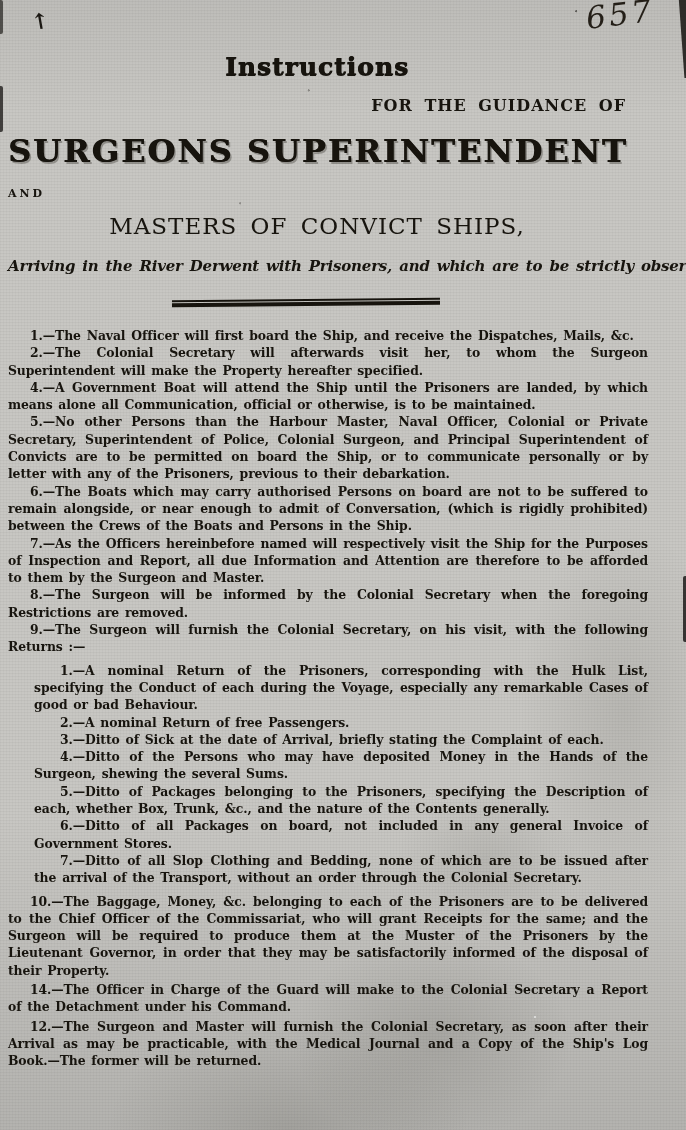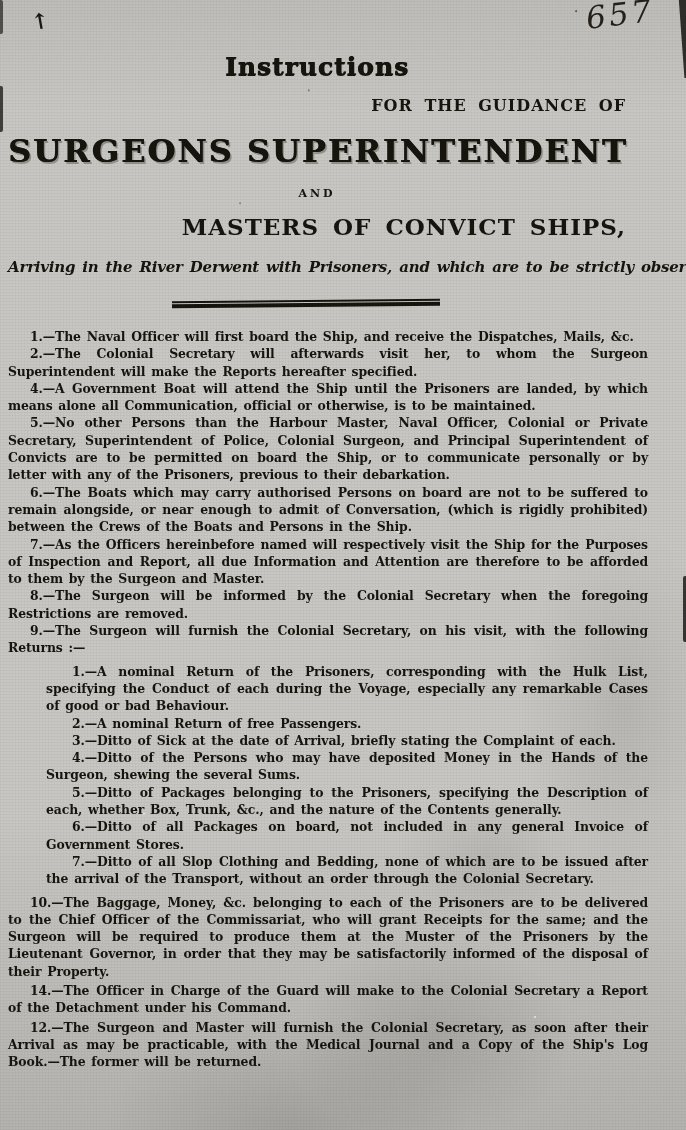--- a/index.html
+++ b/index.html
@@ -61,44 +61,44 @@
   .guidance {
     margin-top:15px; text-align:right;
     font-size:16px; font-weight:bold; letter-spacing:1px; word-spacing:5px;
   }
   .surgeons {
     margin-top:17px; text-align:left; white-space:nowrap;
     font-size:32px; font-weight:bold; letter-spacing:2px;
     text-shadow:2px 2px 0 rgba(23,20,14,0.30), 0.6px 0 0 #17140e;
   }
   .and-line {
-    margin-top:17px; text-align:center;
+    margin-top:17px; 
     font-size:11px; font-weight:bold; letter-spacing:3px;
   }
   .masters {
-    margin-top:13px; text-align:right;
-    font-size:23px; font-weight:bold; letter-spacing:1px; word-spacing:5px;
+    margin-top:13px; text-align:center;
+    font-size:23px; font-weight:normal; letter-spacing:1px; word-spacing:5px;
   }
   .tagline {
     margin-top:18px; text-align:center; white-space:nowrap;
     font-size:15px; font-weight:bold; font-style:italic; letter-spacing:-0.2px; word-spacing:2px;
   }
   .double-rule { margin:24px 0 0 164px; width:268px; transform:rotate(-0.5deg); }
   .double-rule .thin  { height:2px; background:#17140e; }
   .double-rule .thick { height:4px; background:#17140e; margin-top:1px; }
 
   
   .body-text {
     margin-top:21px;
     font-size:12.4px; line-height:17.3px; font-weight:bold;
     text-align:justify; word-spacing:1.6px; letter-spacing:-0.1px;
   }
   .body-text p { margin:0; }
   p.item { text-indent:22px; }
-  p.sub  { margin-left:38px; text-indent:26px; }
+  p.sub  { margin-left:26px; text-indent:26px; }
   .gap-sm { margin-top:6px !important; }
   .gap-xs { margin-top:2px !important; }
 </style>
 </head>
 <body>
 
 <div class="page">
 
   <div class="sliver sliver-left-top"></div>
   <div class="sliver sliver-left-mid"></div>
@@ -119,21 +119,21 @@
       <div class="tagline">Arriving in the River Derwent with Prisoners, and which are to be strictly observed.</div>
     </div>
 
     <div class="double-rule">
       <div class="thin"></div>
       <div class="thick"></div>
     </div>
 
     <div class="body-text">
       <p class="item"><span>1.—</span><span>The Naval Officer will first board the Ship, and receive the Dispatches, Mails, &amp;c.</span></p>
-      <p class="item"><span>2.—</span><span>The Colonial Secretary will afterwards visit her, to whom the Surgeon Superintendent will make the Reports hereafter specified.</span></p>
+      <p class="item"><span>2.—</span><span>The Colonial Secretary will afterwards visit her, to whom the Surgeon Superintendent will make the Property hereafter specified.</span></p>
       <p class="item"><span>4.—</span><span>A Government Boat will attend the Ship until the Prisoners are landed, by which means alone all Communication, official or otherwise, is to be maintained.</span></p>
       <p class="item"><span>5.—</span><span>No other Persons than the Harbour Master, Naval Officer, Colonial or Private Secretary, Superintendent of Police, Colonial Surgeon, and Principal Superintendent of Convicts are to be permitted on board the Ship, or to communicate personally or by letter with any of the Prisoners, previous to their debarkation.</span></p>
       <p class="item"><span>6.—</span><span>The Boats which may carry authorised Persons on board are not to be suffered to remain alongside, or near enough to admit of Conversation, (which is rigidly prohibited) between the Crews of the Boats and Persons in the Ship.</span></p>
       <p class="item"><span>7.—</span><span>As the Officers hereinbefore named will respectively visit the Ship for the Purposes of Inspection and Report, all due Information and Attention are therefore to be afforded to them by the Surgeon and Master.</span></p>
       <p class="item"><span>8.—</span><span>The Surgeon will be informed by the Colonial Secretary when the foregoing Restrictions are removed.</span></p>
       <p class="item"><span>9.—</span><span>The Surgeon will furnish the Colonial Secretary, on his visit, with the following Returns :—</span></p>
 
       <p class="sub gap-sm"><span>1.—</span><span>A nominal Return of the Prisoners, corresponding with the Hulk List, specifying the Conduct of each during the Voyage, especially any remarkable Cases of good or bad Behaviour.</span></p>
       <p class="sub"><span>2.—</span><span>A nominal Return of free Passengers.</span></p>
       <p class="sub"><span>3.—</span><span>Ditto of Sick at the date of Arrival, briefly stating the Complaint of each.</span></p>

